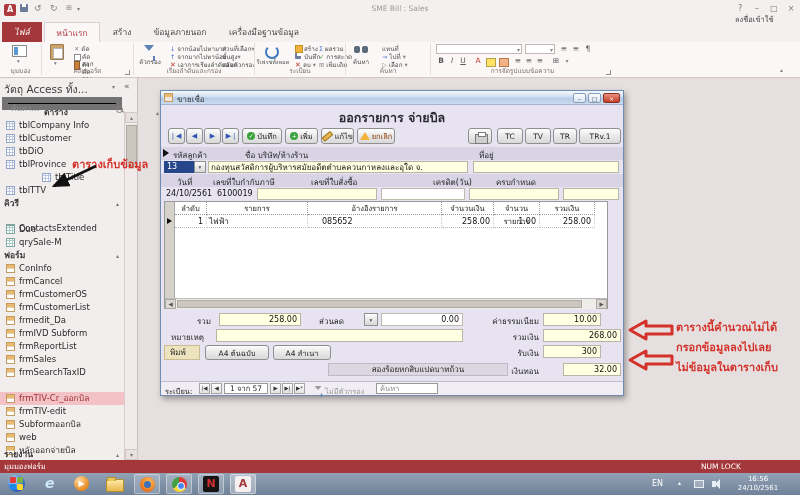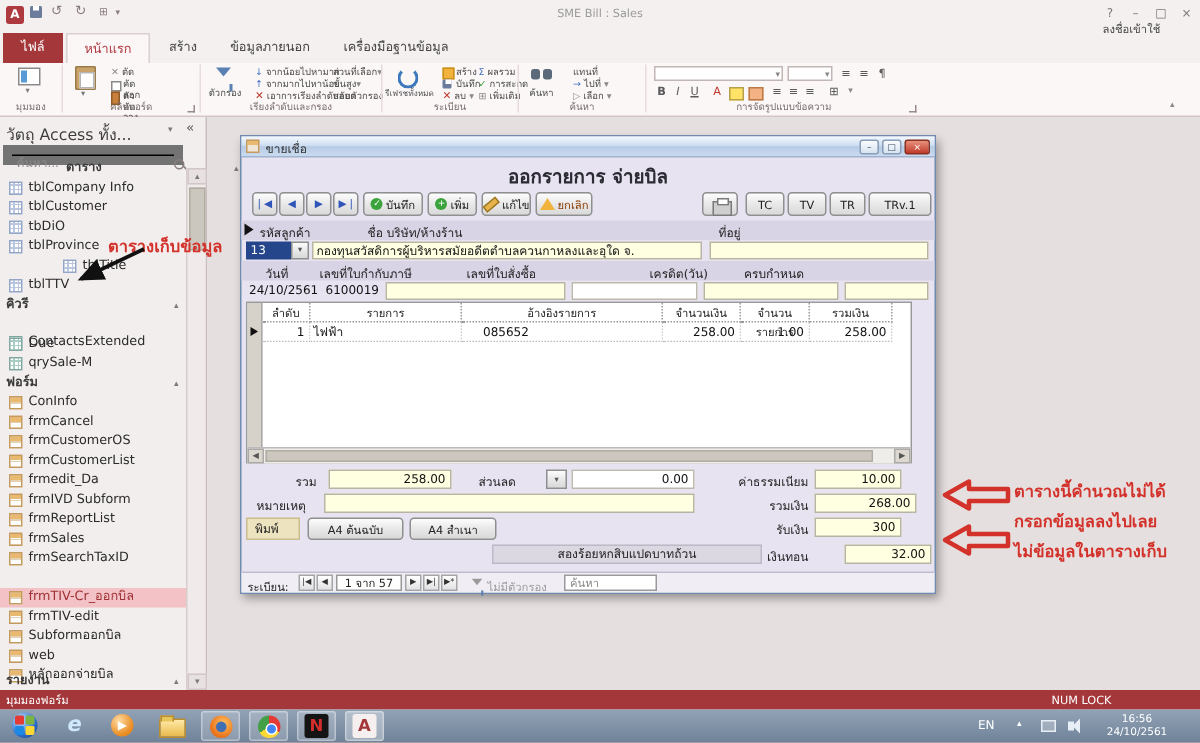--- a/index.html
+++ b/index.html
@@ -138,21 +138,21 @@
     <div class="abs qat-ic" style="left:77px;top:3px;font-size:6px;">▾</div>
     <div class="abs apptitle tx" style="left:330px;top:4px;width:140px;">SME Bill : Sales</div>
     <div class="abs winbtn" style="left:733px;top:3px;">?</div>
     <div class="abs winbtn" style="left:750px;top:3px;">–</div>
     <div class="abs winbtn" style="left:767px;top:3px;">□</div>
     <div class="abs winbtn" style="left:784px;top:3px;">×</div>
     <div class="abs signin tx" style="left:735px;top:13px;">ลงชื่อเข้าใช้</div>
   </div>
 
   <div class="abs tabs">
-    <div class="abs tab tab-file" style="left:2px;width:40px;">ไฟล์</div>
+    <div class="abs tab tab-file" style="left:2px;width:40px;font-style:italic;">ไฟล์</div>
     <div class="abs tab tab-sel" style="left:44px;width:56px;">หน้าแรก</div>
     <div class="abs tab" style="left:102px;width:40px;">สร้าง</div>
     <div class="abs tab" style="left:144px;width:72px;">ข้อมูลภายนอก</div>
     <div class="abs tab" style="left:218px;width:92px;">เครื่องมือฐานข้อมูล</div>
   </div>
 
   <div class="abs ribbon">
 
     <div class="abs" style="left:0;top:0;width:41px;height:35px;">
       <div class="abs" style="left:12px;top:3px;width:15px;height:12px;background:#fff;border:1px solid #8a8a8a;box-sizing:border-box;">
@@ -477,21 +477,21 @@
     <div class="abs btn3d" style="left:203px;top:222px;width:14px;height:13px;border-radius:0;">
         <span style="font-size:5.5px;color:#555;">▾</span>
       </div>
     <div class="abs wf valr" style="left:220px;top:222px;width:82px;height:13px;line-height:12px;">0.00</div>
     <div class="abs flabel tx" style="left:316px;top:224px;width:62px;text-align:right;">ค่าธรรมเนียม</div>
     <div class="abs yf valr" style="left:382px;top:222px;width:58px;height:13px;line-height:12px;">10.00</div>
 
     <div class="abs flabel tx" style="left:10px;top:240px;">หมายเหตุ</div>
     <div class="abs yf" style="left:55px;top:238px;width:247px;height:13px;"></div>
     <div class="abs flabel tx" style="left:316px;top:240px;width:62px;text-align:right;">รวมเงิน</div>
-    <div class="abs yf valr" style="left:382px;top:238px;width:68px;height:13px;line-height:12px;">268.00</div>
+    <div class="abs yf valr" style="left:382px;top:238px;width:78px;height:13px;line-height:12px;">268.00</div>
 
     <div class="abs" style="left:3px;top:254px;width:36px;height:15px;background:#EDE3BF;border:1px solid #CBbd90;box-sizing:border-box;font-size:8px;line-height:13px;padding-left:5px;">พิมพ์</div>
     <div class="abs btn3d" style="left:44px;top:254px;width:64px;height:15px;">
         <span>A4 ต้นฉบับ</span>
       </div>
     <div class="abs btn3d" style="left:112px;top:254px;width:58px;height:15px;">
         <span>A4 สำเนา</span>
       </div>
     <div class="abs flabel tx" style="left:316px;top:256px;width:62px;text-align:right;">รับเงิน</div>
     <div class="abs yf valr" style="left:382px;top:254px;width:58px;height:13px;line-height:12px;">300</div>

